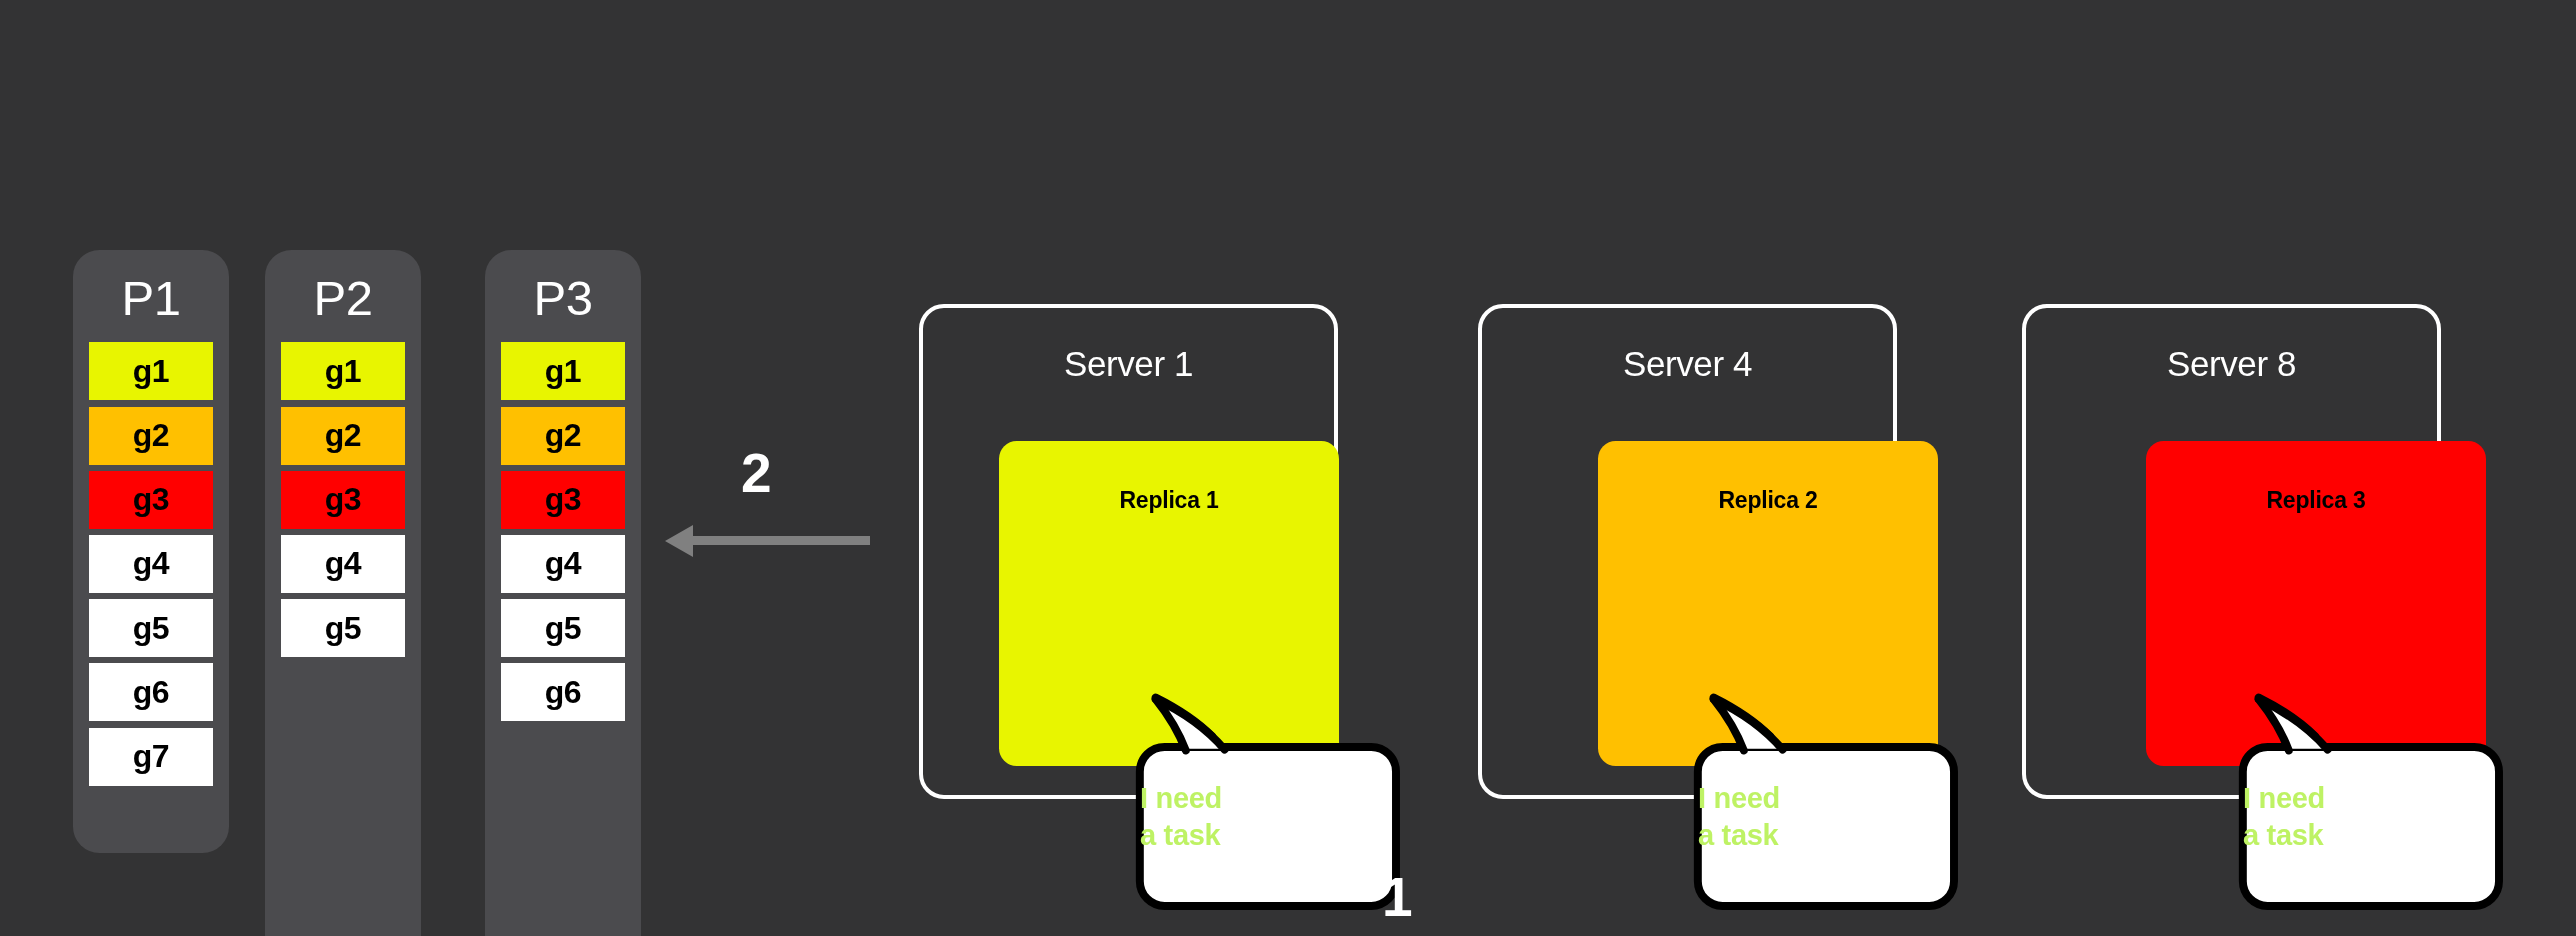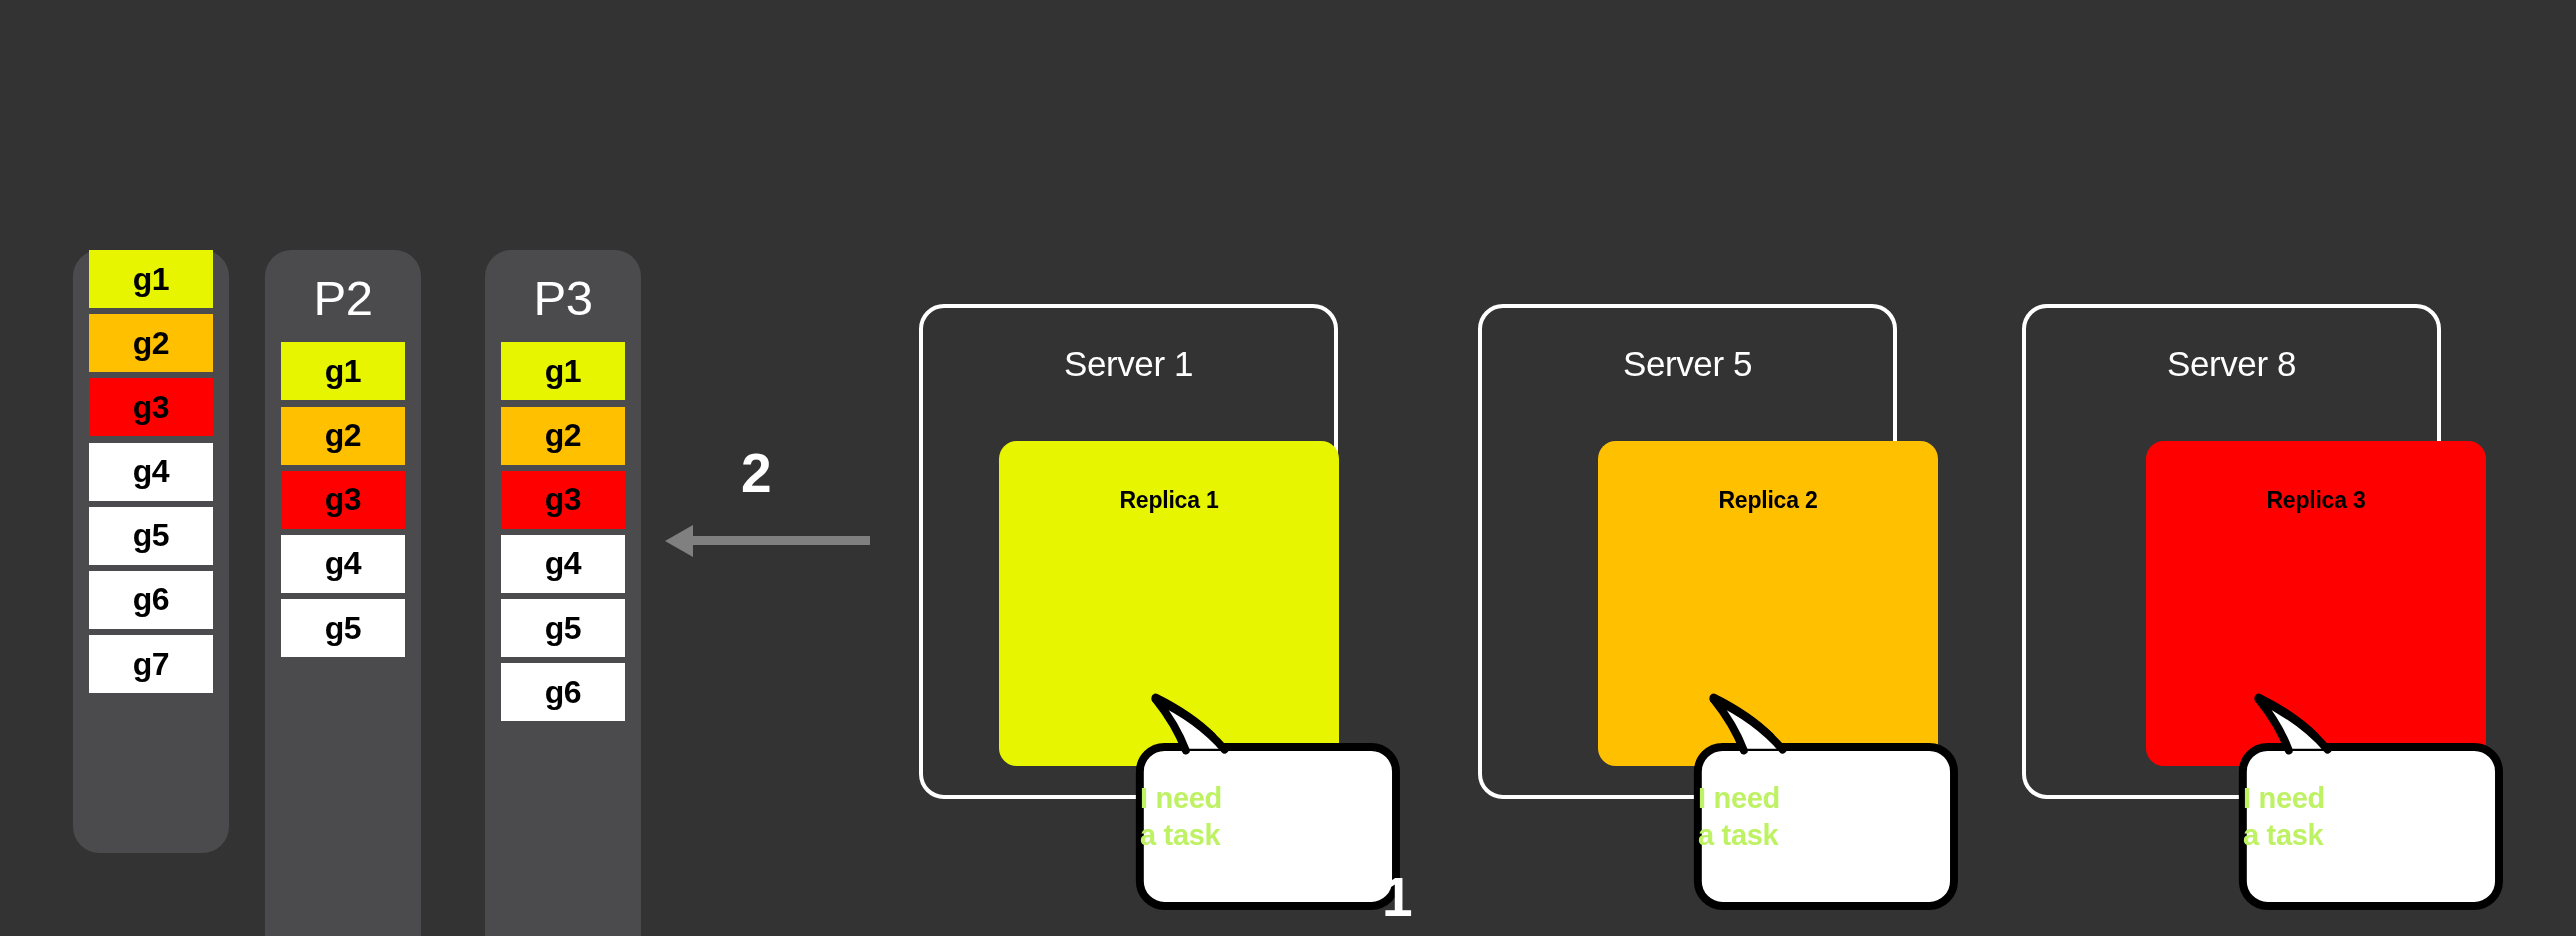--- a/index.html
+++ b/index.html
@@ -158,20 +158,21 @@
     letter-spacing: -0.3px;
     white-space: pre-line;
   }
 </style>
 </head>
 <body>
 
 <div id="stage" style="background: rgb(51, 51, 52);">
 
   <div class="partition" id="partition-0" style="left: 73px; height: 603px;">
+    <div class="partition-title">P1</div>
     <div class="cells">
         <div class="cell" style="background: rgb(232, 245, 0);">g1</div>
         <div class="cell" style="background: rgb(255, 192, 0);">g2</div>
         <div class="cell" style="background: rgb(255, 0, 0);">g3</div>
         <div class="cell" style="background: rgb(255, 255, 255);">g4</div>
         <div class="cell" style="background: rgb(255, 255, 255);">g5</div>
         <div class="cell" style="background: rgb(255, 255, 255);">g6</div>
         <div class="cell" style="background: rgb(255, 255, 255);">g7</div>
       </div>
   </div>
@@ -202,21 +203,21 @@
   <div class="arrow-head"></div>
 
   <div class="server" id="server-0" style="left: 919px;">
     <div class="server-title">Server 1</div>
     <div class="replica" id="replica-0" style="background: rgb(232, 245, 0);">
       <div class="replica-label">Replica 1</div>
     </div>
   </div>
 
   <div class="server" id="server-1" style="left: 1478px;">
-    <div class="server-title">Server 5</div>
+    <div class="server-title">Server 4</div>
     <div class="replica" id="replica-1" style="background: rgb(255, 192, 0); margin-left: 40px;">
       <div class="replica-label">Replica 2</div>
     </div>
   </div>
 
   <div class="server" id="server-2" style="left: 2022px;">
     <div class="server-title">Server 8</div>
     <div class="replica" id="replica-2" style="background: rgb(255, 0, 0); margin-left: 44px;">
       <div class="replica-label">Replica 3</div>
     </div>

